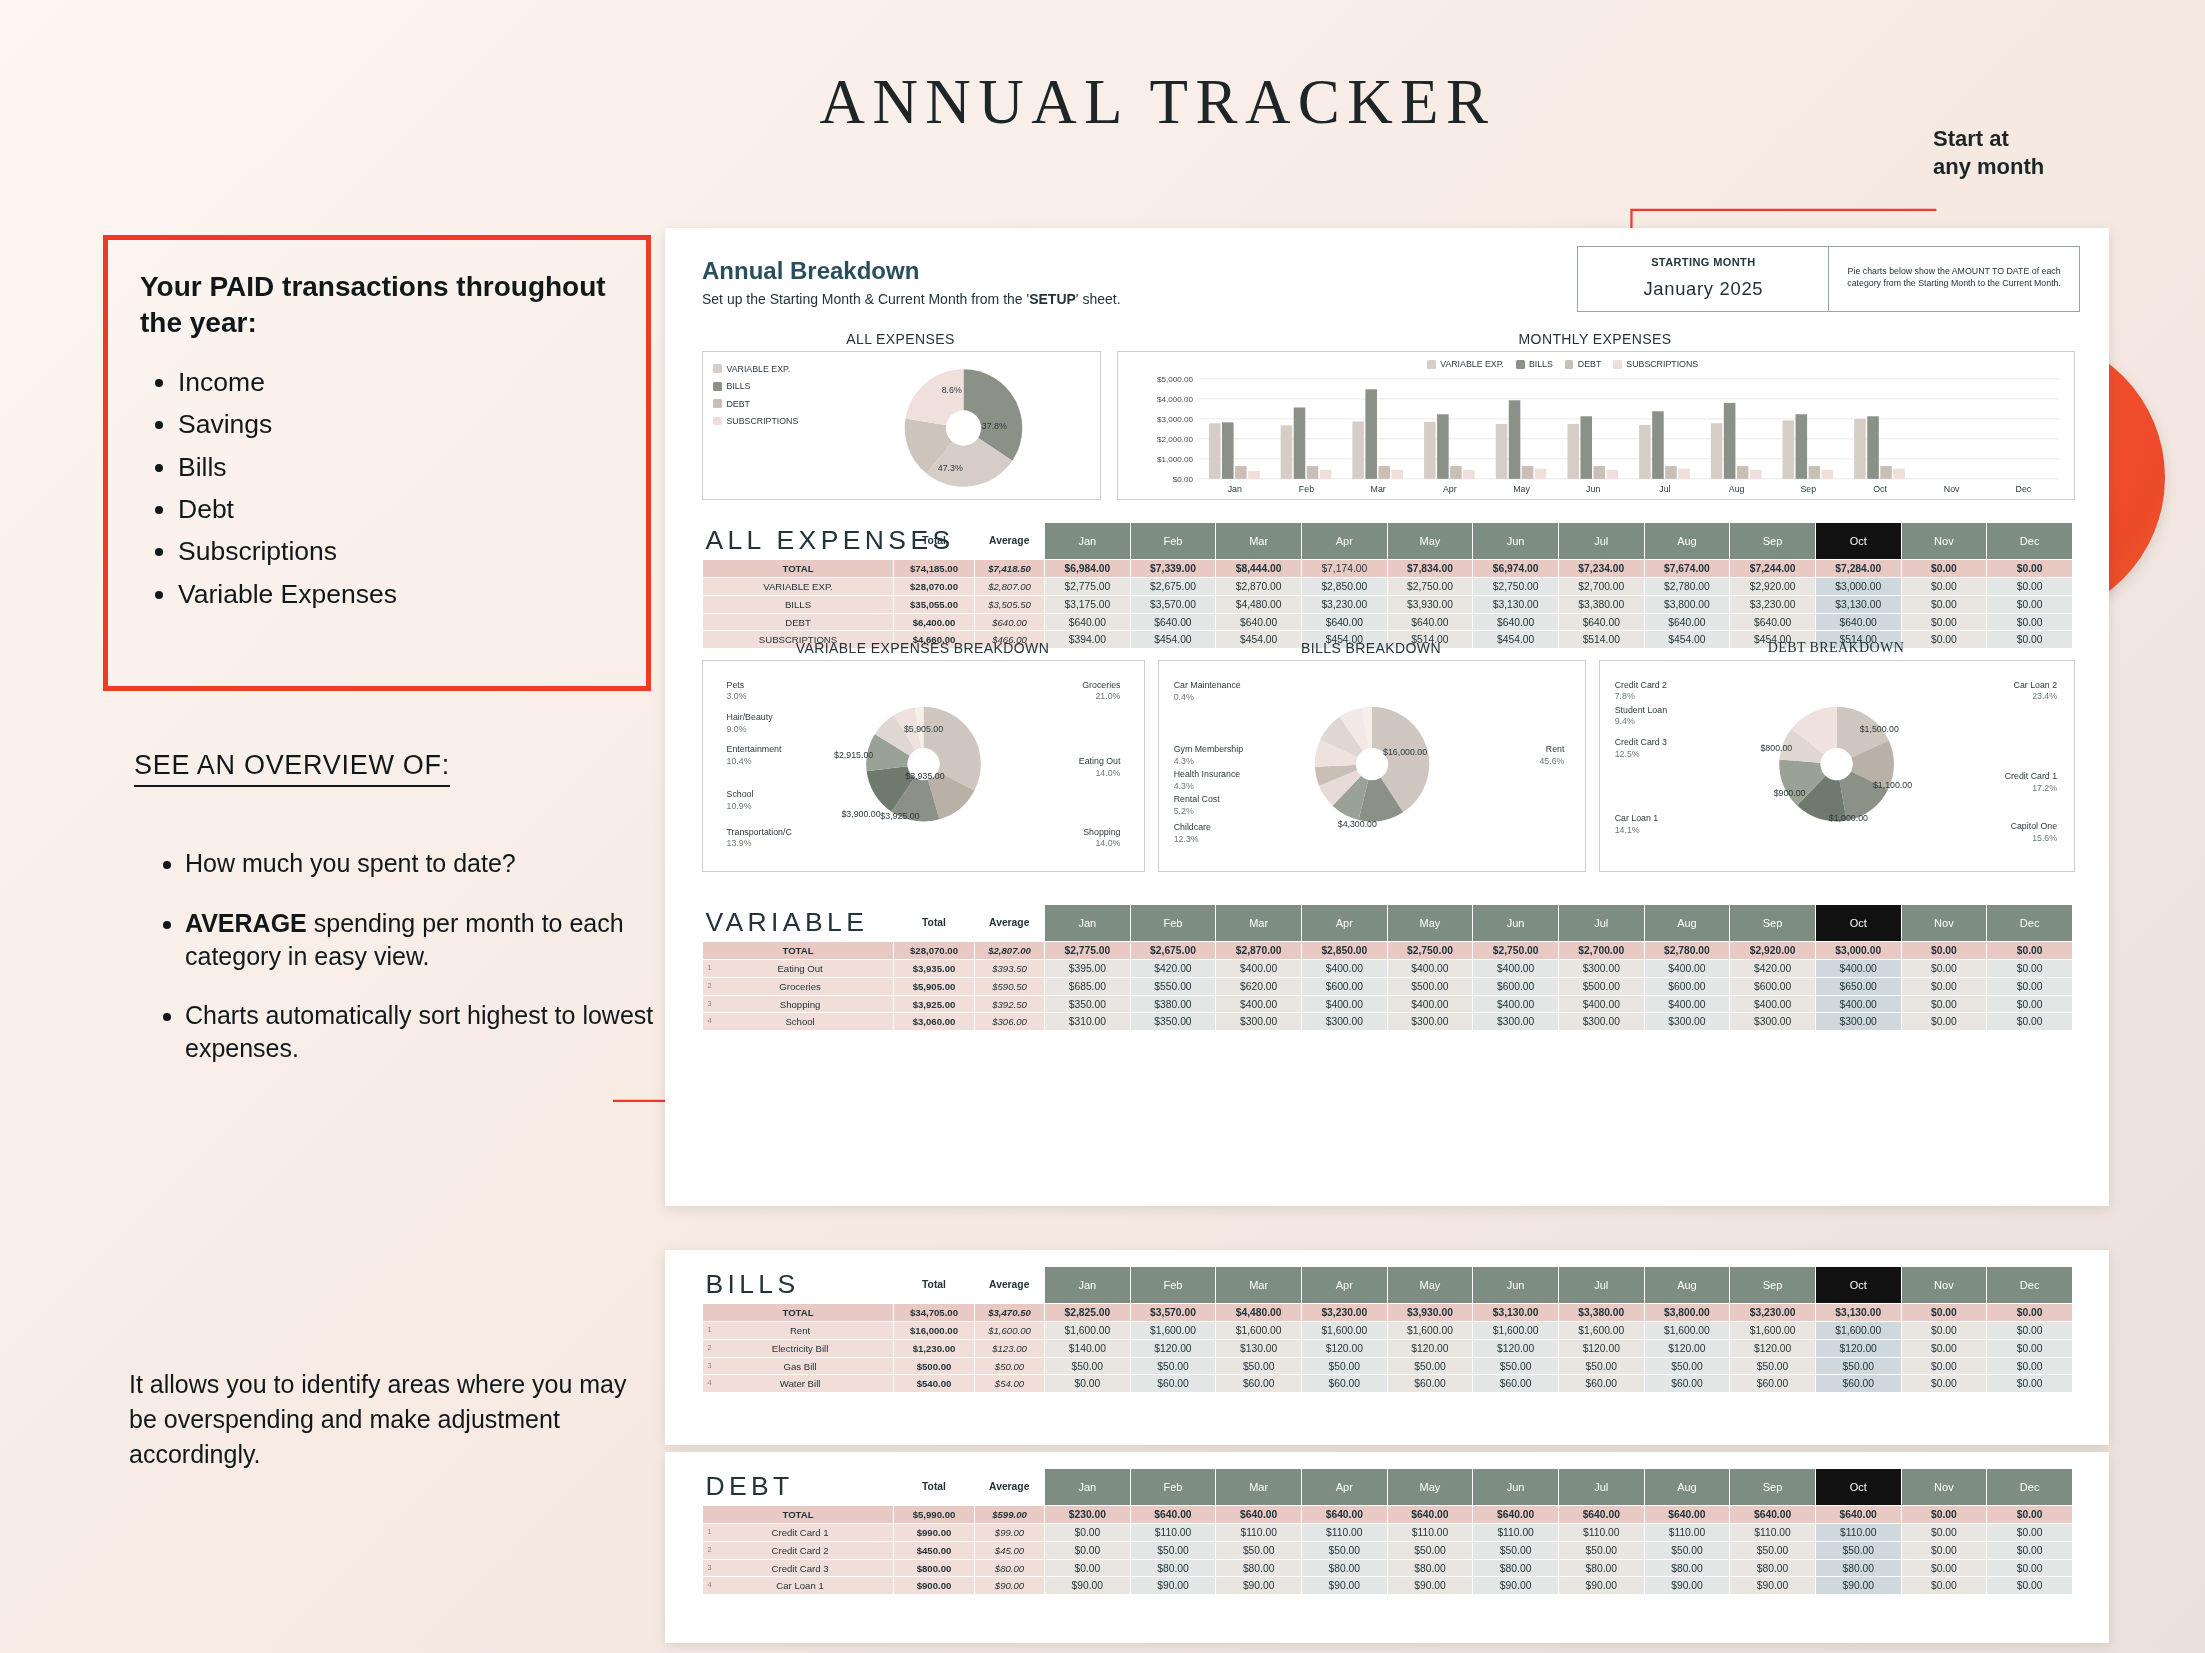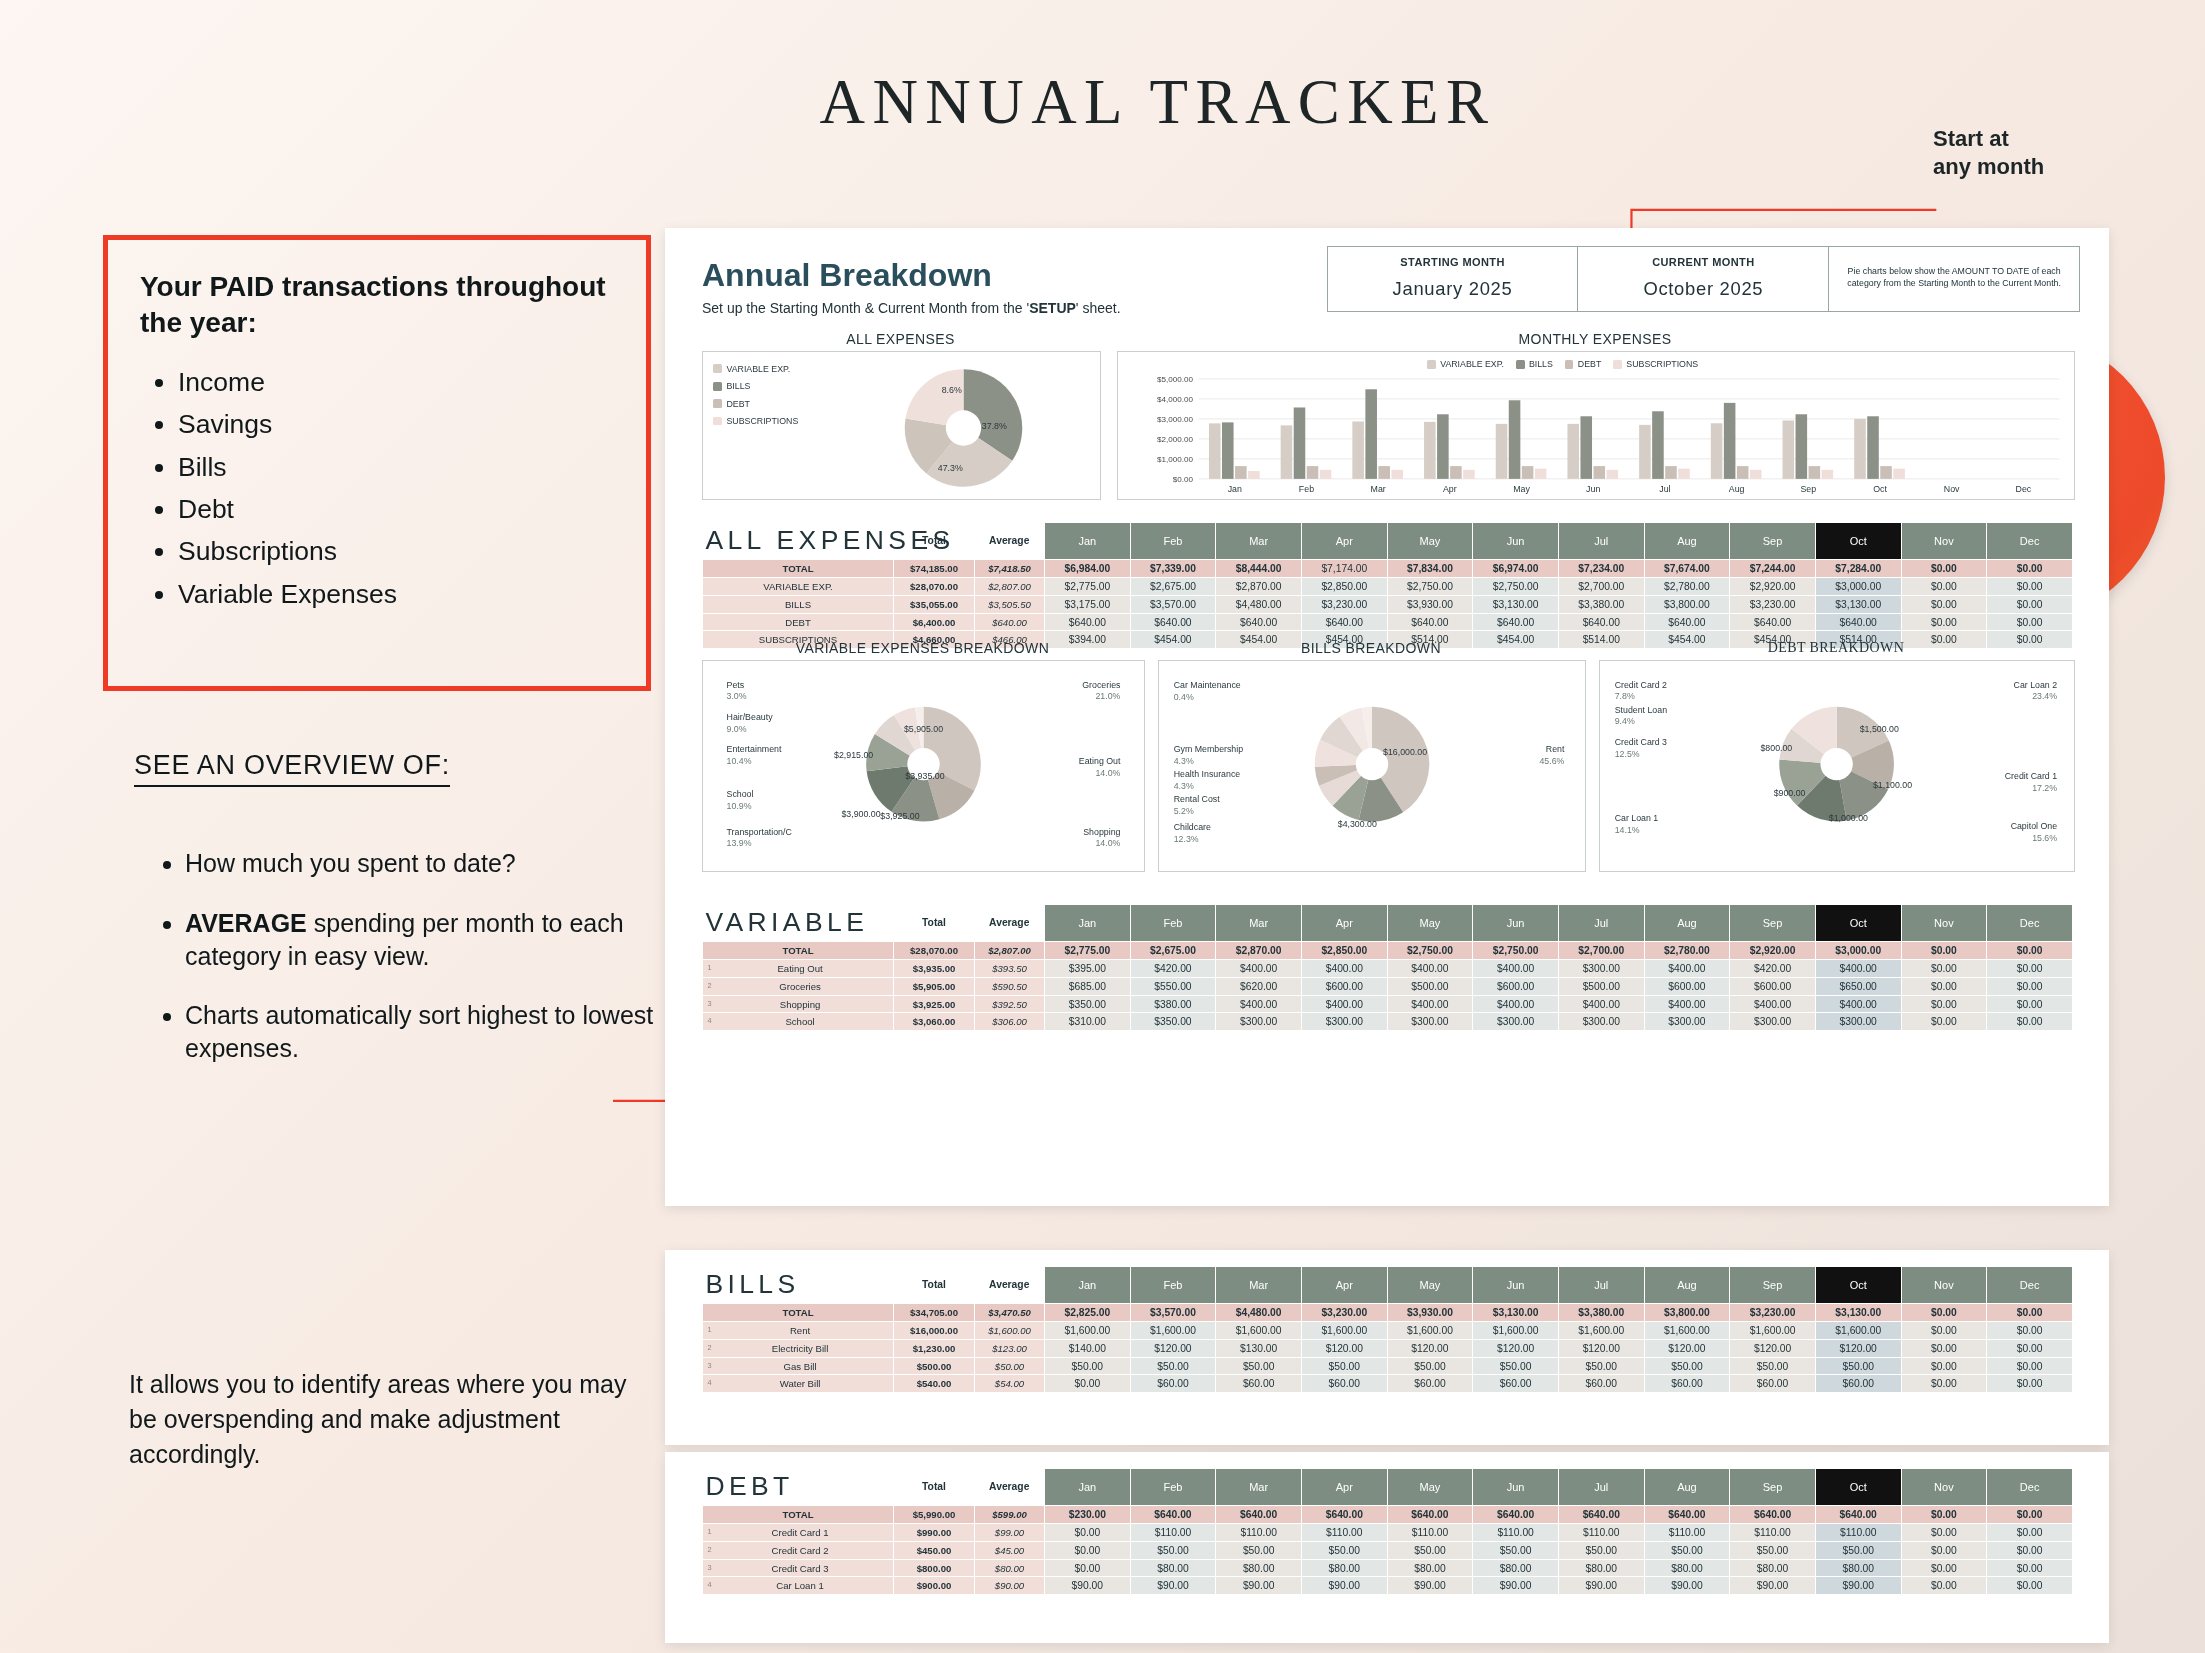--- a/index.html
+++ b/index.html
@@ -61,21 +61,21 @@
   }
   
   .sheet{
     position:absolute;background:#fff;box-shadow:0 2.9px 11.8px rgba(0,0,0,.10);
   }
   #sheet-main{left:665px;top:228px;width:1444px;height:978px;}
   #sheet-bills{left:665px;top:1250px;width:1444px;height:195px;}
   #sheet-debt{left:665px;top:1452px;width:1444px;height:191px;}
 
   .sheet-title{
-    font-size:32px;color:#2b4e5c;font-weight:bold;font-family:"Liberation Sans",sans-serif;
+    font-size:24px;color:#2b4e5c;font-weight:bold;font-family:"Liberation Sans",sans-serif;
   }
   .sheet-sub{font-size:14px;color:#22343a;margin-top:5.9px;}
   .sheet-sub b{font-weight:bold;}
 
   
   .hdr-boxes{position:absolute;right:29px;top:18.4px;display:flex;border:0.7px solid #9aa6a3;}
   .hdr-cell{border-right:0.7px solid #9aa6a3;padding:8.8px 7.4px 10.3px;text-align:center;background:#fff;}
   .hdr-cell:last-child{border-right:none;}
   .hdr-label{font-size:11px;font-weight:bold;color:#22343a;letter-spacing:0.4px;}
   .hdr-value{font-size:18.4px;color:#22343a;margin-top:10.3px;letter-spacing:0.7px;}
@@ -149,24 +149,20 @@
     <div class="sheet-title">Annual Breakdown</div>
     <div class="sheet-sub">
       <span>Set up the Starting Month &amp; Current Month from the '</span><b>SETUP</b><span>' sheet.</span>
     </div>
   </div>
 
   <div class="hdr-boxes">
     <div class="hdr-cell" style="width:235px;">
       <div class="hdr-label">STARTING MONTH</div>
       <div class="hdr-value">January  2025</div>
-    </div>
-    <div class="hdr-cell" style="width:235px;">
-      <div class="hdr-label">CURRENT MONTH</div>
-      <div class="hdr-value">October  2025</div>
     </div>
     <div class="hdr-cell" style="width:235px;display:flex;align-items:center;">
       <div class="hdr-note">Pie charts below show the AMOUNT TO DATE of each category from the Starting Month to the Current Month.</div>
     </div>
   </div>
 
   <div class="panel-cap" style="left:37px;top:103px;width:397px;">ALL EXPENSES</div>
   <div class="panel" style="left:37px;top:123px;width:397px;height:147px;">
     <div class="legend" style="position:absolute;left:10.3px;top:11.8px;flex-direction:column;gap:7.4px;align-items:flex-start;">
       <div class="li">

